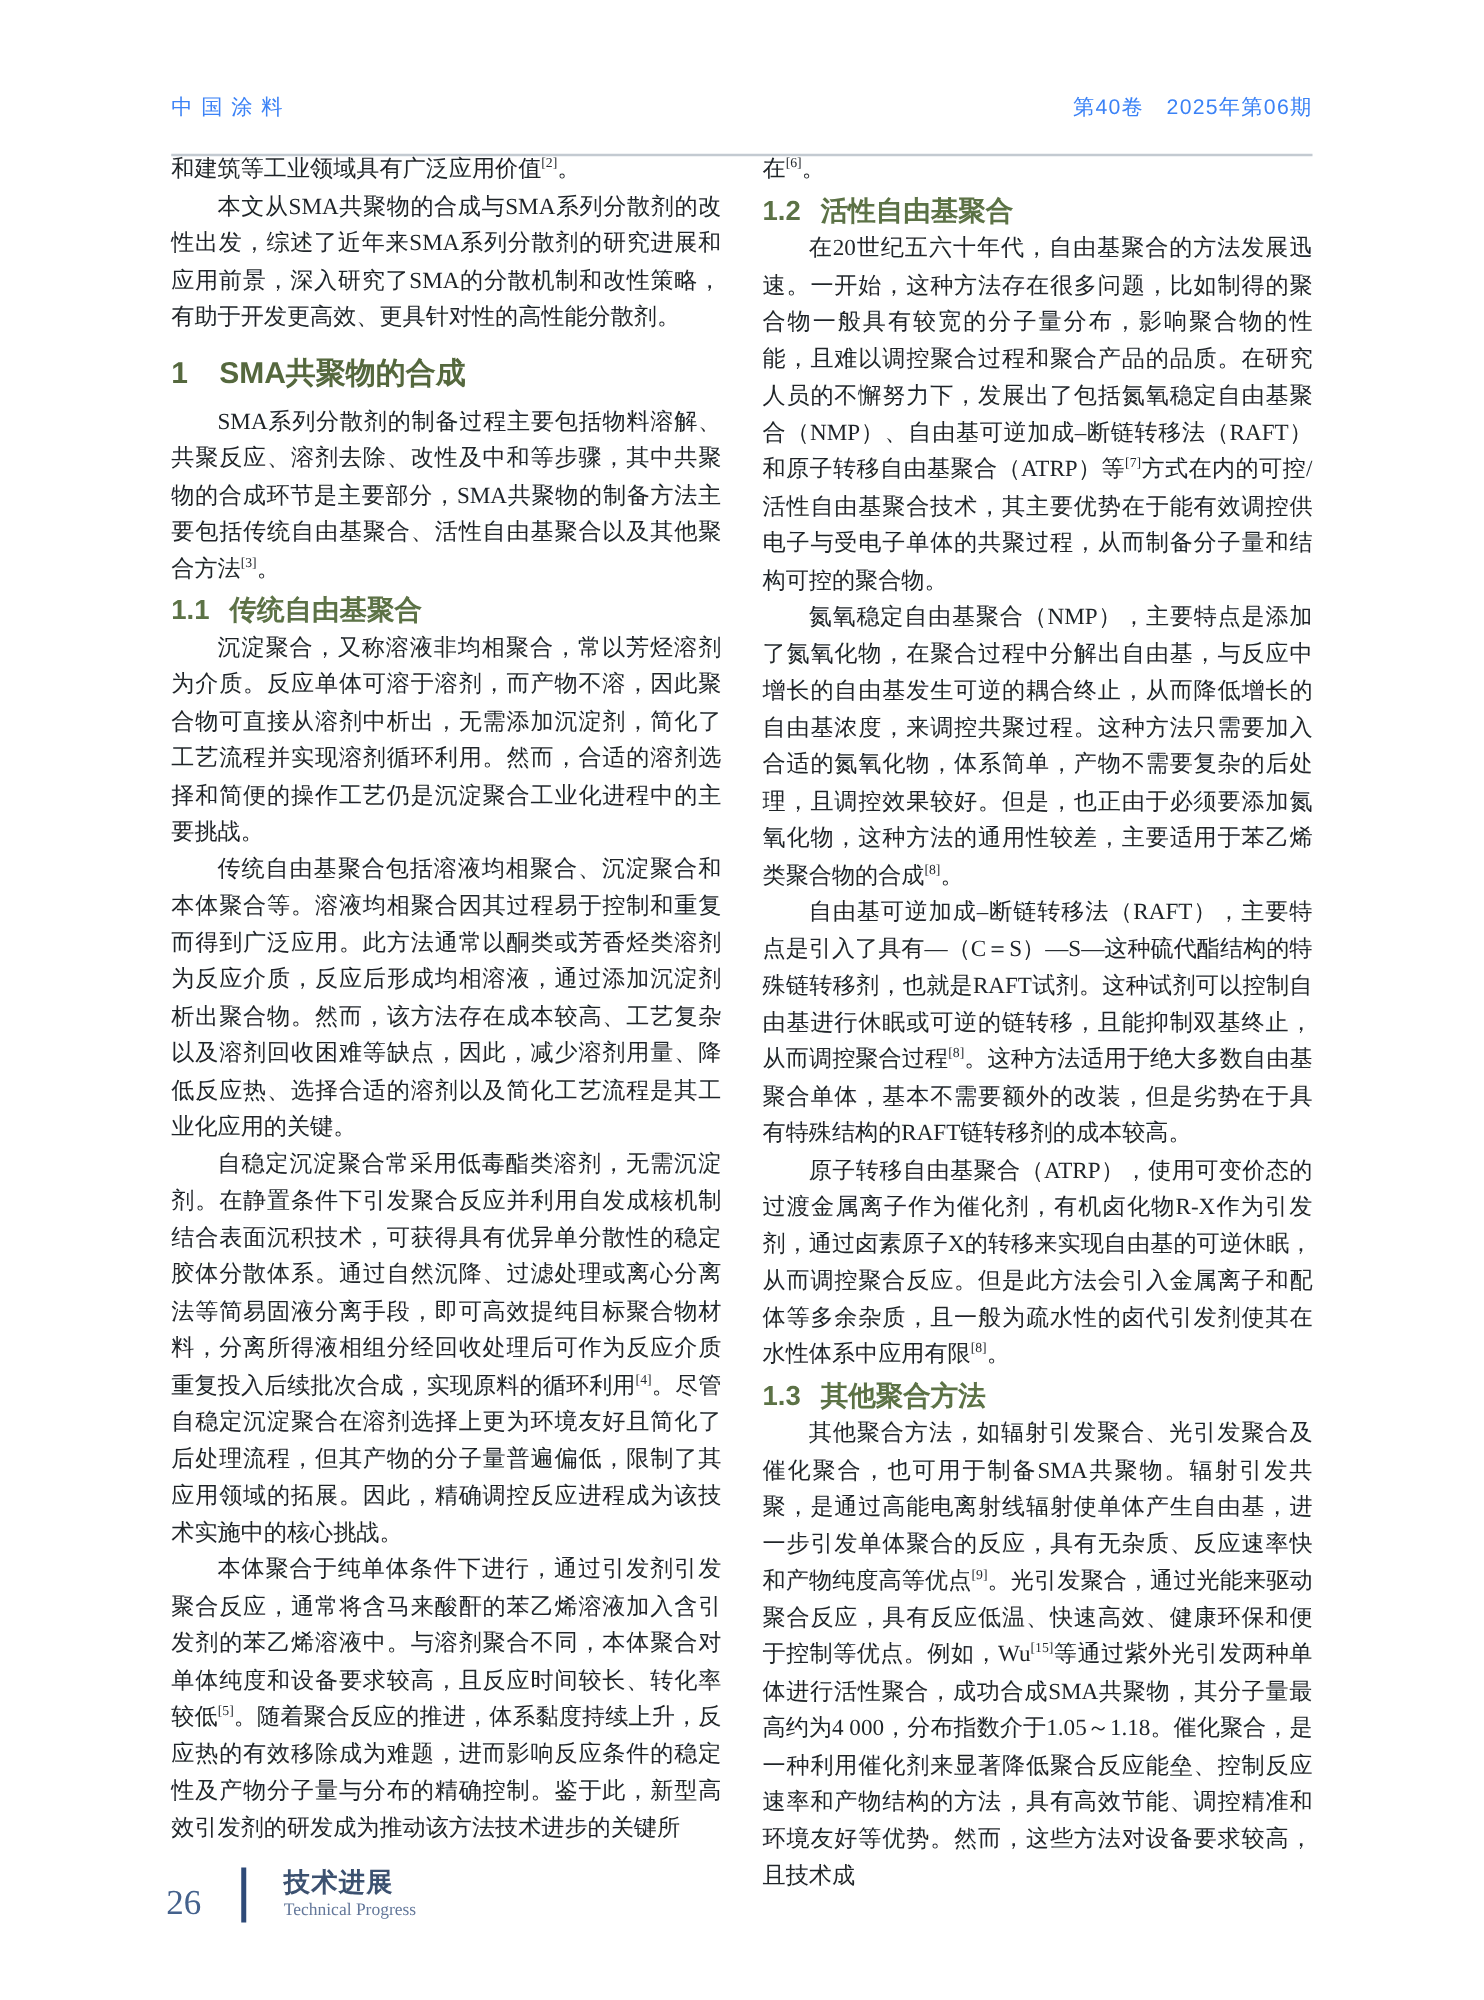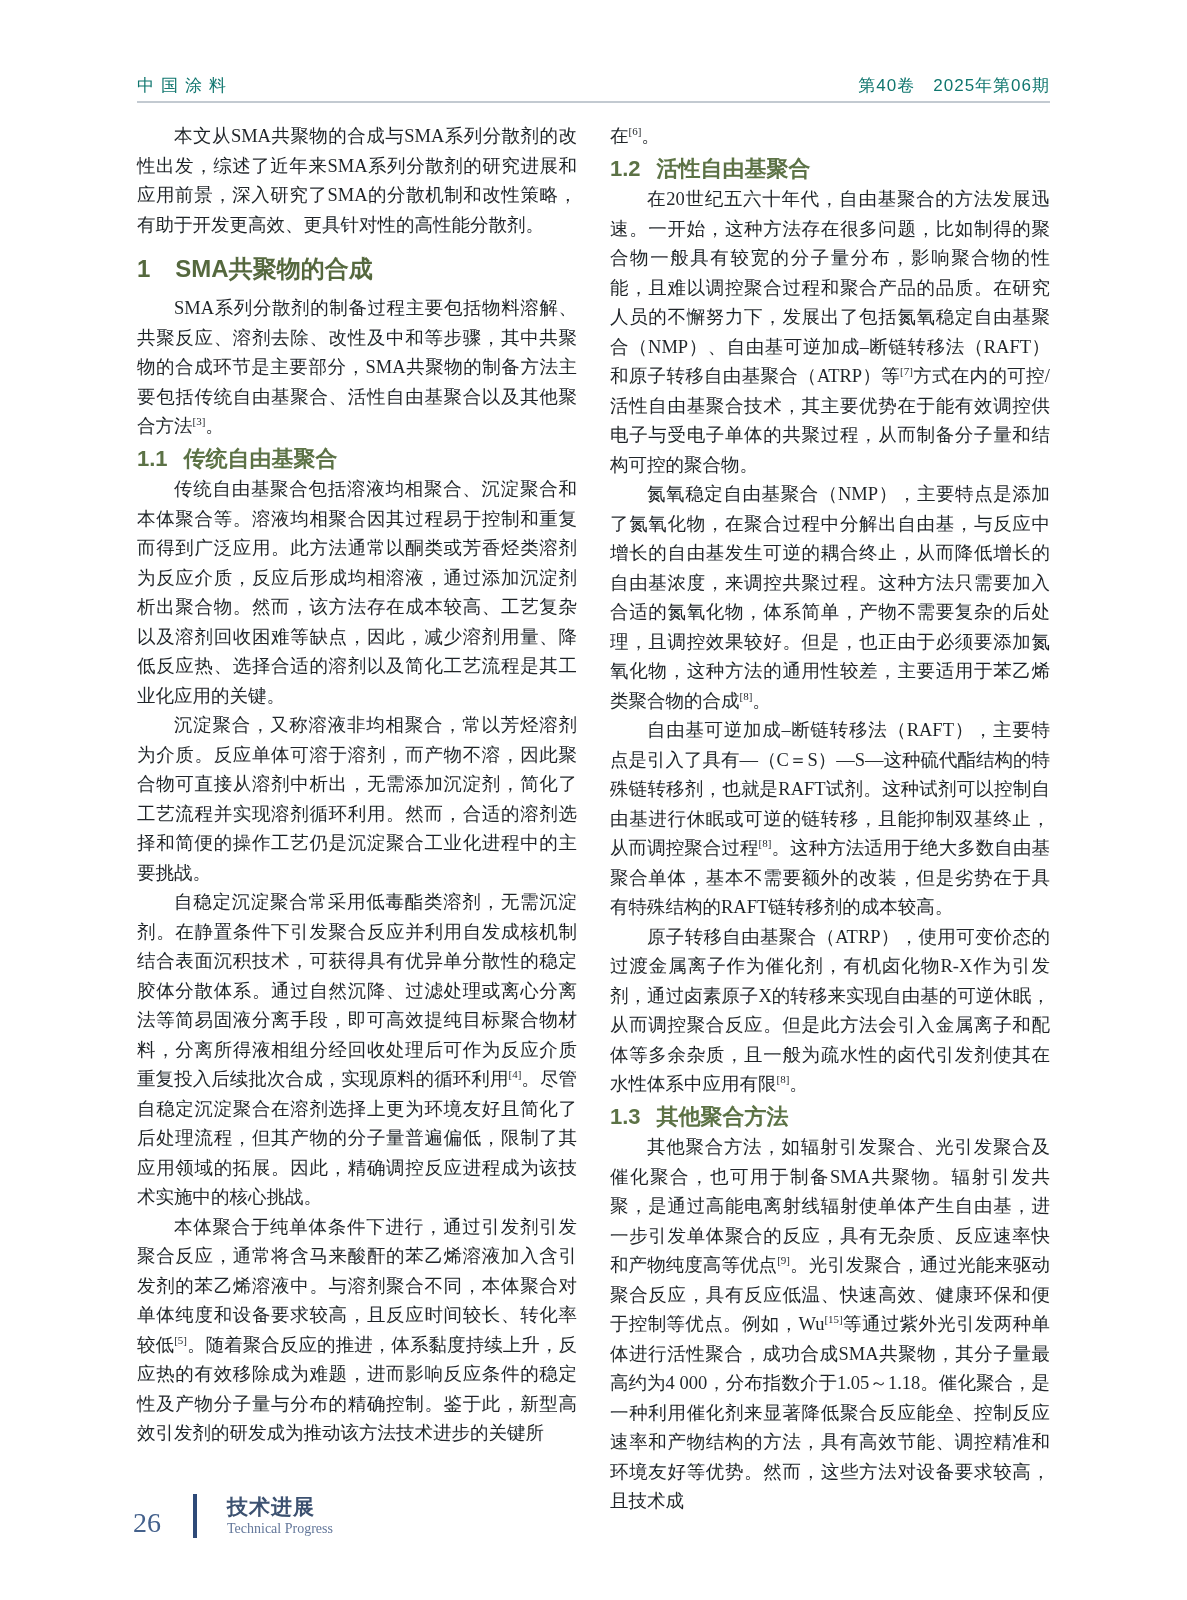--- a/index.html
+++ b/index.html
@@ -7,23 +7,23 @@
     width:1187px; height:1600px; background:#ffffff;
     font-family:"Liberation Serif","DejaVu Serif",serif;
     color:#1f2428;
   }
   .page { position:relative; width:1187px; height:1600px; background:#ffffff; overflow:hidden; }
 
   
   .header {
     position:absolute; top:74px; left:137px; width:913px;
     display:flex; justify-content:space-between; align-items:flex-end;
-    padding-bottom:4px; border-bottom:2px solid #c3cad1;
+    padding-bottom:26px; border-bottom:2px solid #c3cad1;
     font-family:"Liberation Sans","DejaVu Sans",sans-serif;
-    font-size:17px; color:#0f766e;
+    font-size:17px; color:#3b82f6;
   }
   .header .journal { letter-spacing:7px; }
   .header .issue { letter-spacing:1px; }
 
   
   .content {
     position:absolute; top:122px; left:137px; width:913px;
     display:flex; gap:33px;
   }
   .col { width:440px; font-size:18.5px; line-height:29.5px; text-align:justify; }
@@ -66,26 +66,27 @@
 
 <div class="page">
 
   <div class="header">
     <span class="journal">中国涂料</span>
     <span class="issue">第40卷　2025年第06期</span>
   </div>
 
   <div class="content">
     <div class="col">
+        <p class="body-p noindent">和建筑等工业领域具有广泛应用价值<sup>[2]</sup>。</p>
         <p class="body-p">本文从SMA共聚物的合成与SMA系列分散剂的改性出发，综述了近年来SMA系列分散剂的研究进展和应用前景，深入研究了SMA的分散机制和改性策略，有助于开发更高效、更具针对性的高性能分散剂。</p>
         <div class="sec-h1"><span class="sec-num">1</span><span>SMA共聚物的合成</span></div>
         <p class="body-p">SMA系列分散剂的制备过程主要包括物料溶解、共聚反应、溶剂去除、改性及中和等步骤，其中共聚物的合成环节是主要部分，SMA共聚物的制备方法主要包括传统自由基聚合、活性自由基聚合以及其他聚合方法<sup>[3]</sup>。</p>
         <div class="sec-h2"><span class="sec-num">1.1</span><span>传统自由基聚合</span></div>
+        <p class="body-p">沉淀聚合，又称溶液非均相聚合，常以芳烃溶剂为介质。反应单体可溶于溶剂，而产物不溶，因此聚合物可直接从溶剂中析出，无需添加沉淀剂，简化了工艺流程并实现溶剂循环利用。然而，合适的溶剂选择和简便的操作工艺仍是沉淀聚合工业化进程中的主要挑战。</p>
         <p class="body-p">传统自由基聚合包括溶液均相聚合、沉淀聚合和本体聚合等。溶液均相聚合因其过程易于控制和重复而得到广泛应用。此方法通常以酮类或芳香烃类溶剂为反应介质，反应后形成均相溶液，通过添加沉淀剂析出聚合物。然而，该方法存在成本较高、工艺复杂以及溶剂回收困难等缺点，因此，减少溶剂用量、降低反应热、选择合适的溶剂以及简化工艺流程是其工业化应用的关键。</p>
-        <p class="body-p">沉淀聚合，又称溶液非均相聚合，常以芳烃溶剂为介质。反应单体可溶于溶剂，而产物不溶，因此聚合物可直接从溶剂中析出，无需添加沉淀剂，简化了工艺流程并实现溶剂循环利用。然而，合适的溶剂选择和简便的操作工艺仍是沉淀聚合工业化进程中的主要挑战。</p>
         <p class="body-p">自稳定沉淀聚合常采用低毒酯类溶剂，无需沉淀剂。在静置条件下引发聚合反应并利用自发成核机制结合表面沉积技术，可获得具有优异单分散性的稳定胶体分散体系。通过自然沉降、过滤处理或离心分离法等简易固液分离手段，即可高效提纯目标聚合物材料，分离所得液相组分经回收处理后可作为反应介质重复投入后续批次合成，实现原料的循环利用<sup>[4]</sup>。尽管自稳定沉淀聚合在溶剂选择上更为环境友好且简化了后处理流程，但其产物的分子量普遍偏低，限制了其应用领域的拓展。因此，精确调控反应进程成为该技术实施中的核心挑战。</p>
         <p class="body-p">本体聚合于纯单体条件下进行，通过引发剂引发聚合反应，通常将含马来酸酐的苯乙烯溶液加入含引发剂的苯乙烯溶液中。与溶剂聚合不同，本体聚合对单体纯度和设备要求较高，且反应时间较长、转化率较低<sup>[5]</sup>。随着聚合反应的推进，体系黏度持续上升，反应热的有效移除成为难题，进而影响反应条件的稳定性及产物分子量与分布的精确控制。鉴于此，新型高效引发剂的研发成为推动该方法技术进步的关键所</p>
       </div>
     <div class="col">
         <p class="body-p noindent">在<sup>[6]</sup>。</p>
         <div class="sec-h2"><span class="sec-num">1.2</span><span>活性自由基聚合</span></div>
         <p class="body-p">在20世纪五六十年代，自由基聚合的方法发展迅速。一开始，这种方法存在很多问题，比如制得的聚合物一般具有较宽的分子量分布，影响聚合物的性能，且难以调控聚合过程和聚合产品的品质。在研究人员的不懈努力下，发展出了包括氮氧稳定自由基聚合（NMP）、自由基可逆加成–断链转移法（RAFT）和原子转移自由基聚合（ATRP）等<sup>[7]</sup>方式在内的可控/活性自由基聚合技术，其主要优势在于能有效调控供电子与受电子单体的共聚过程，从而制备分子量和结构可控的聚合物。</p>
         <p class="body-p">氮氧稳定自由基聚合（NMP），主要特点是添加了氮氧化物，在聚合过程中分解出自由基，与反应中增长的自由基发生可逆的耦合终止，从而降低增长的自由基浓度，来调控共聚过程。这种方法只需要加入合适的氮氧化物，体系简单，产物不需要复杂的后处理，且调控效果较好。但是，也正由于必须要添加氮氧化物，这种方法的通用性较差，主要适用于苯乙烯类聚合物的合成<sup>[8]</sup>。</p>
         <p class="body-p">自由基可逆加成–断链转移法（RAFT），主要特点是引入了具有—（C＝S）—S—这种硫代酯结构的特殊链转移剂，也就是RAFT试剂。这种试剂可以控制自由基进行休眠或可逆的链转移，且能抑制双基终止，从而调控聚合过程<sup>[8]</sup>。这种方法适用于绝大多数自由基聚合单体，基本不需要额外的改装，但是劣势在于具有特殊结构的RAFT链转移剂的成本较高。</p>
         <p class="body-p">原子转移自由基聚合（ATRP），使用可变价态的过渡金属离子作为催化剂，有机卤化物R-X作为引发剂，通过卤素原子X的转移来实现自由基的可逆休眠，从而调控聚合反应。但是此方法会引入金属离子和配体等多余杂质，且一般为疏水性的卤代引发剂使其在水性体系中应用有限<sup>[8]</sup>。</p>

